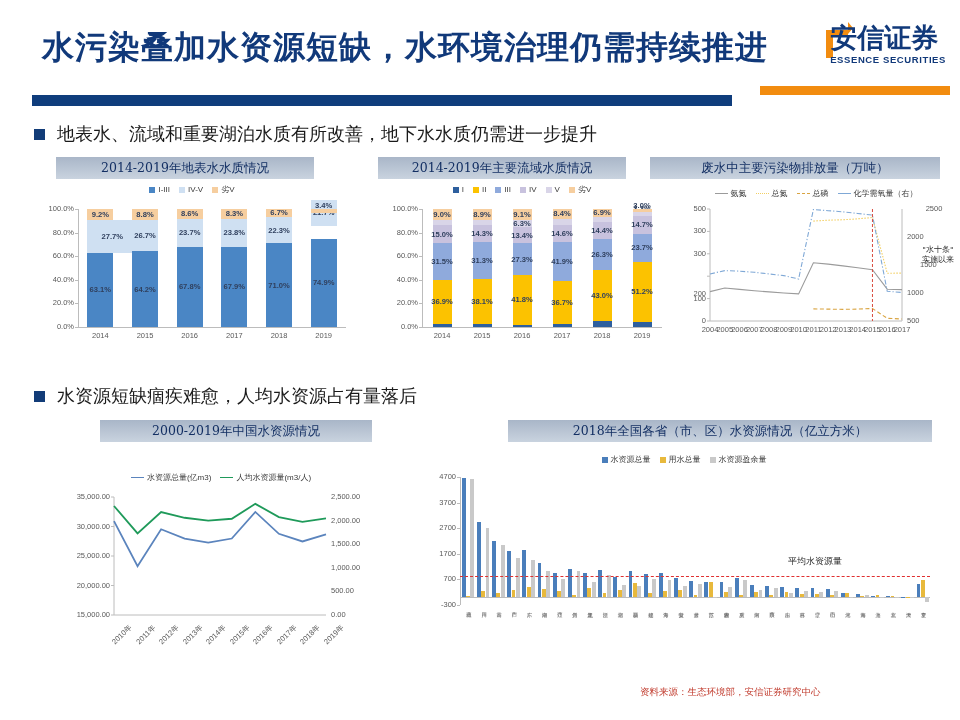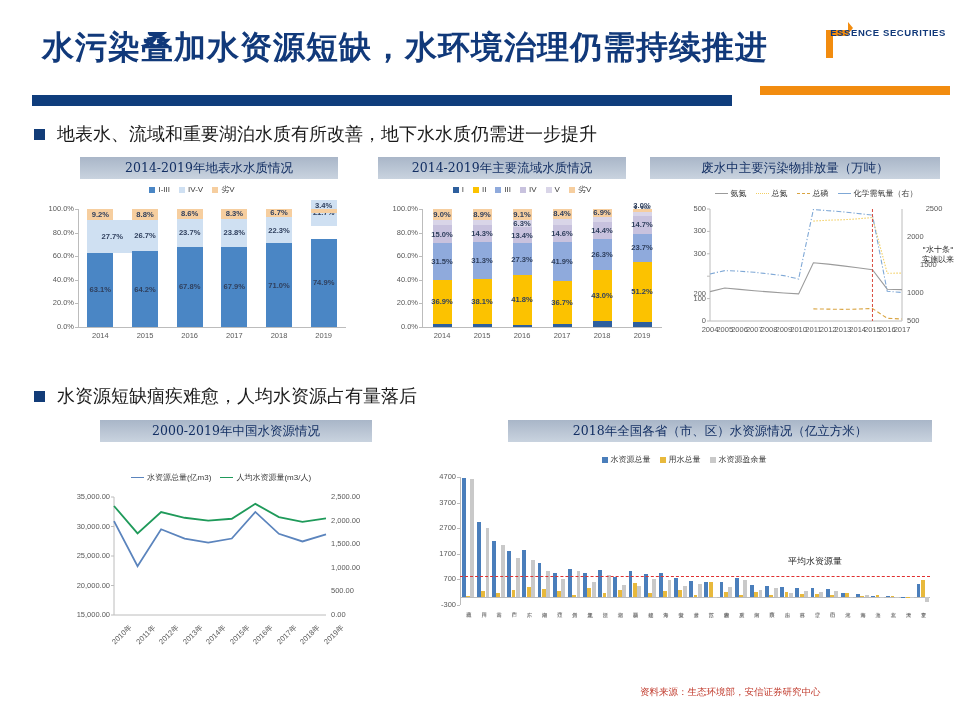--- a/index.html
+++ b/index.html
@@ -60,29 +60,30 @@
 <body>
 
 <div class="slide-title">水污染叠加水资源短缺，水环境治理仍需持续推进</div>
 <div class="title-rule-blue"></div>
 <div class="title-rule-orange"></div>
 
 <svg class="logo-mark" viewBox="0 0 34 40">
   <path d="M4 38 L4 10 L26 10 L26 2 L31 8 L26 14 L26 16 L11 16 L11 38 Z" fill="#f28c0f"></path>
 </svg>
 <div class="logo">
+  <div class="logo-cn">安信证券</div>
   <div class="logo-en">ESSENCE SECURITIES</div>
 </div>
 
 <div class="bullet" id="bullet1">
   <span class="sq"></span>
   <span class="tx">地表水、流域和重要湖泊水质有所改善，地下水水质仍需进一步提升</span>
 </div>
 
-<div class="cap" style="left:80px;top:157px;width:258px;">2014-2019年地表水水质情况</div>
+<div class="cap" style="left:56px;top:157px;width:258px;">2014-2019年地表水水质情况</div>
 <div class="cap" style="left:378px;top:157px;width:248px;">2014-2019年主要流域水质情况</div>
 <div class="cap" style="left:650px;top:157px;width:290px;">废水中主要污染物排放量（万吨）</div>
 
 <div class="panel" id="chart1" style="left:22px;top:182px;width:340px;height:178px;">
   <div class="legend" id="lg1" style="margin-top:2px;align-items:center;">
       <div class="li">
         <span class="sw" style="background: rgb(74, 134, 197);"></span>
         <span>I-III</span>
       </div>
       <div class="li">

